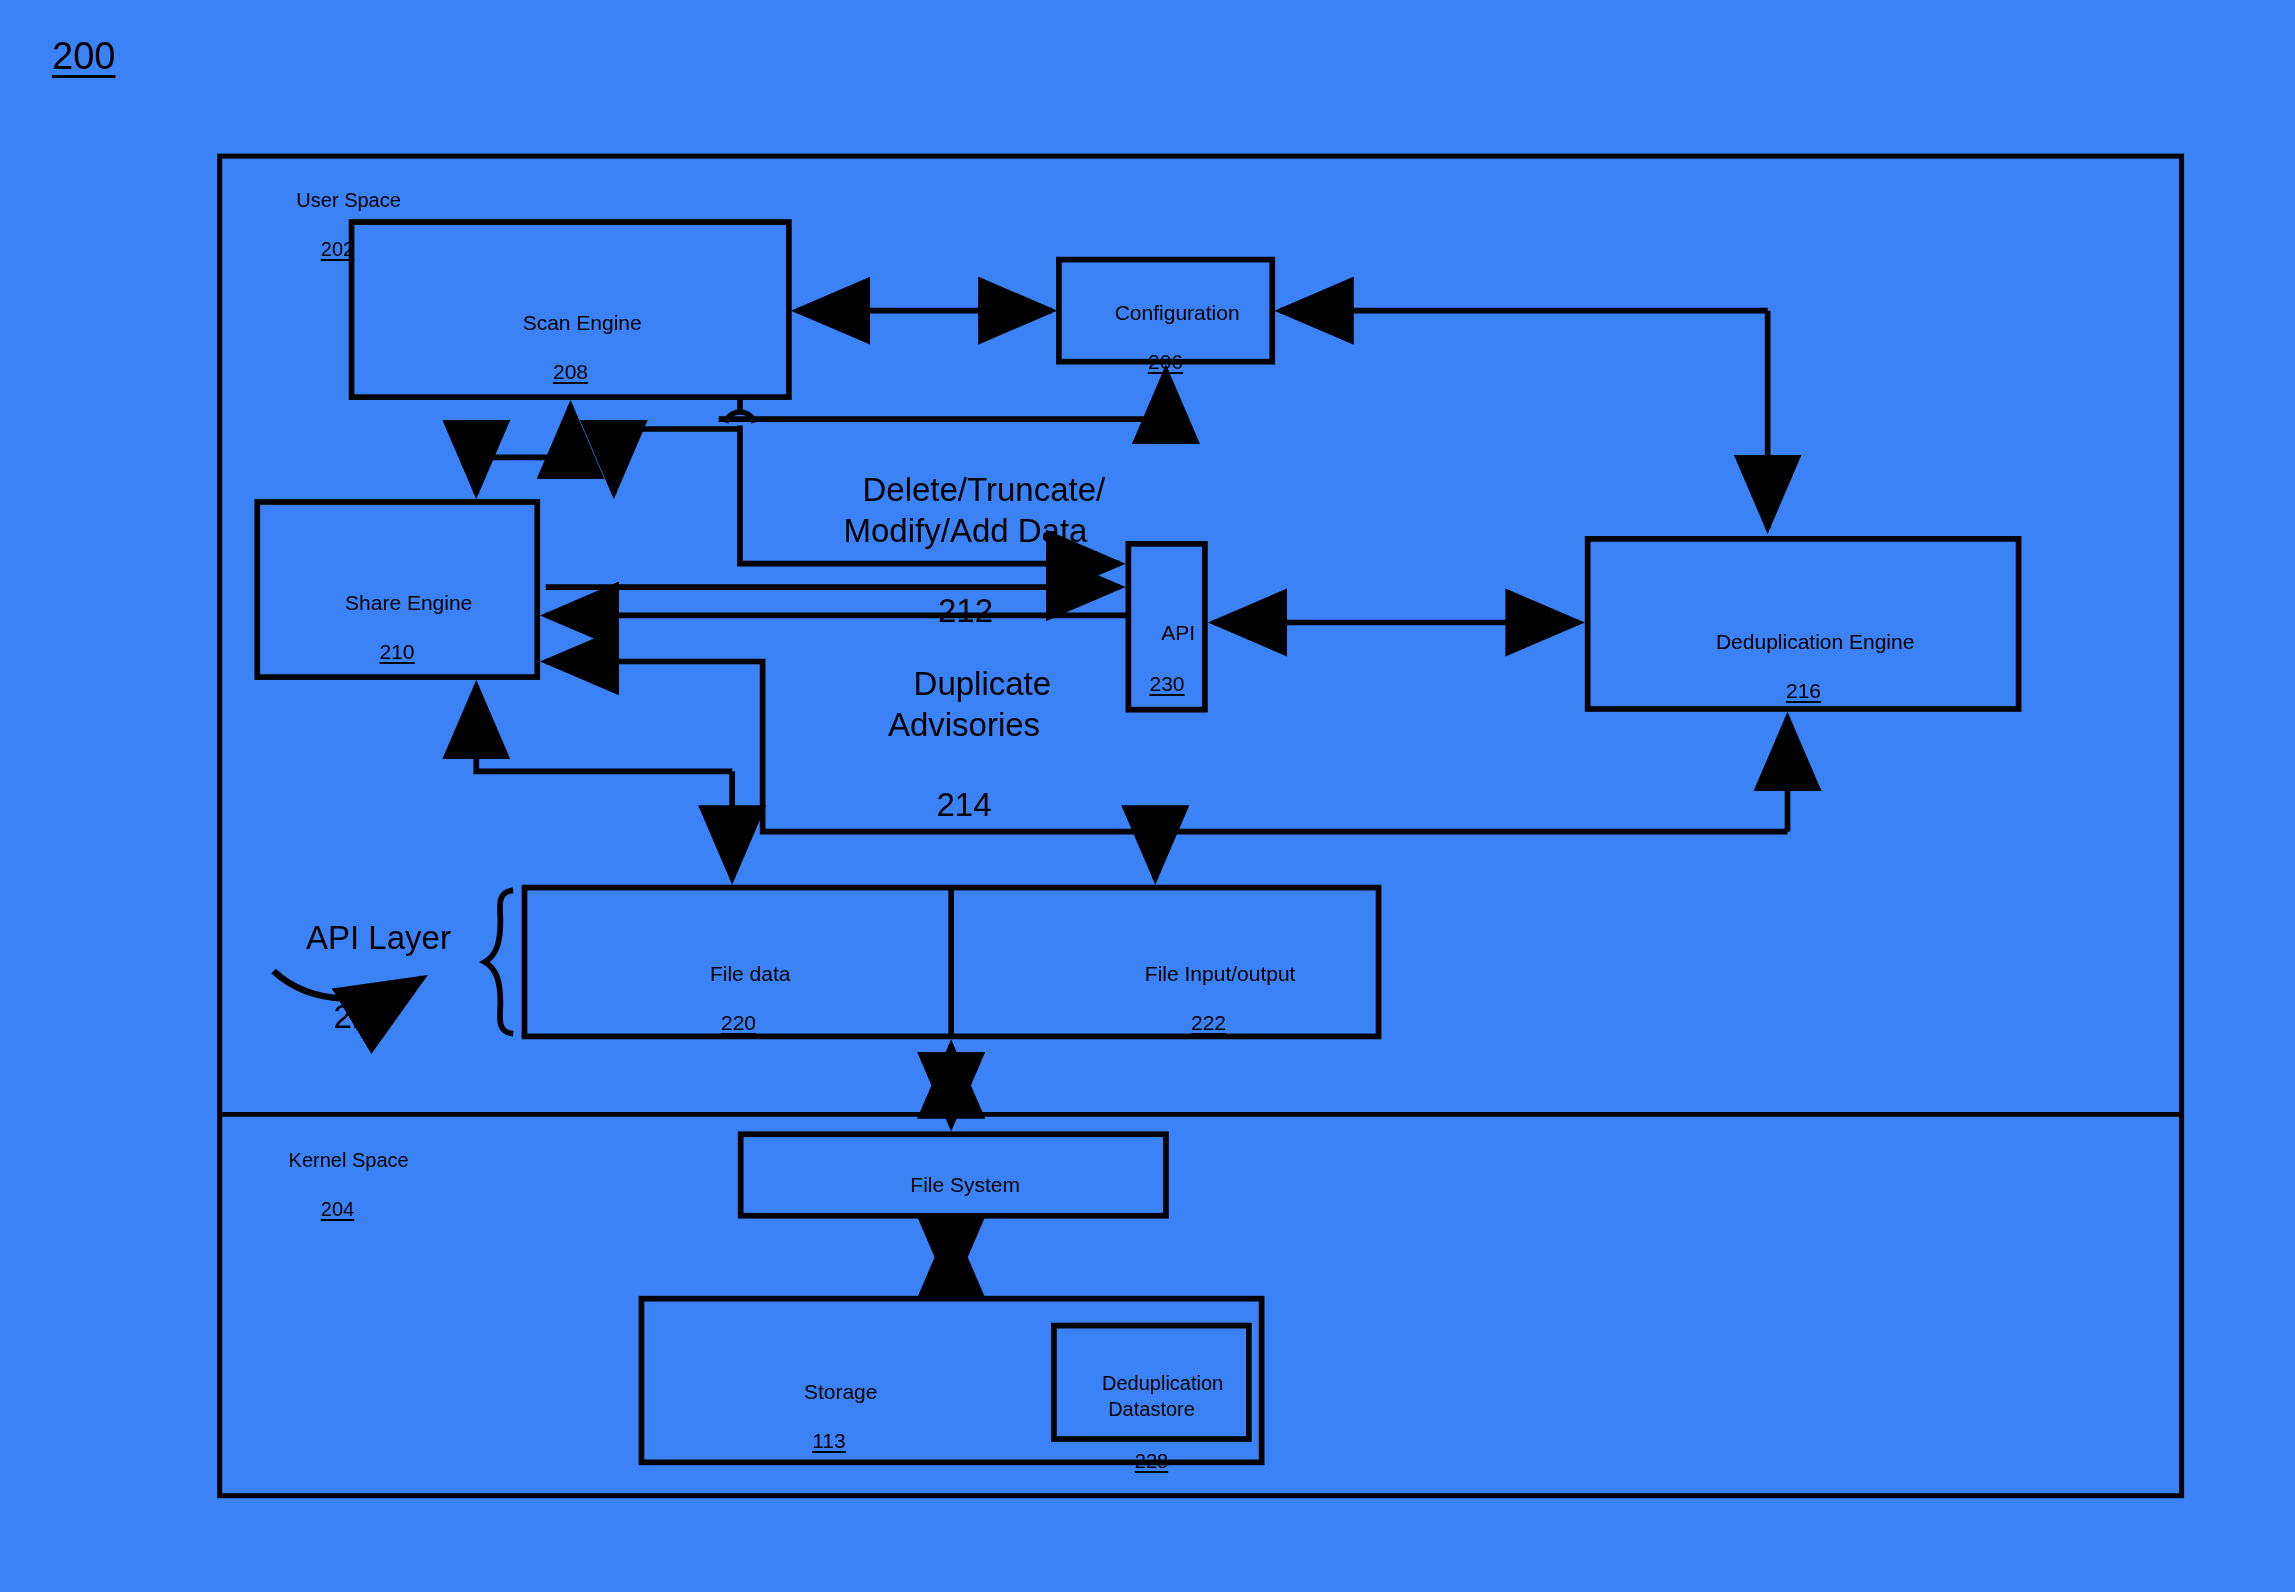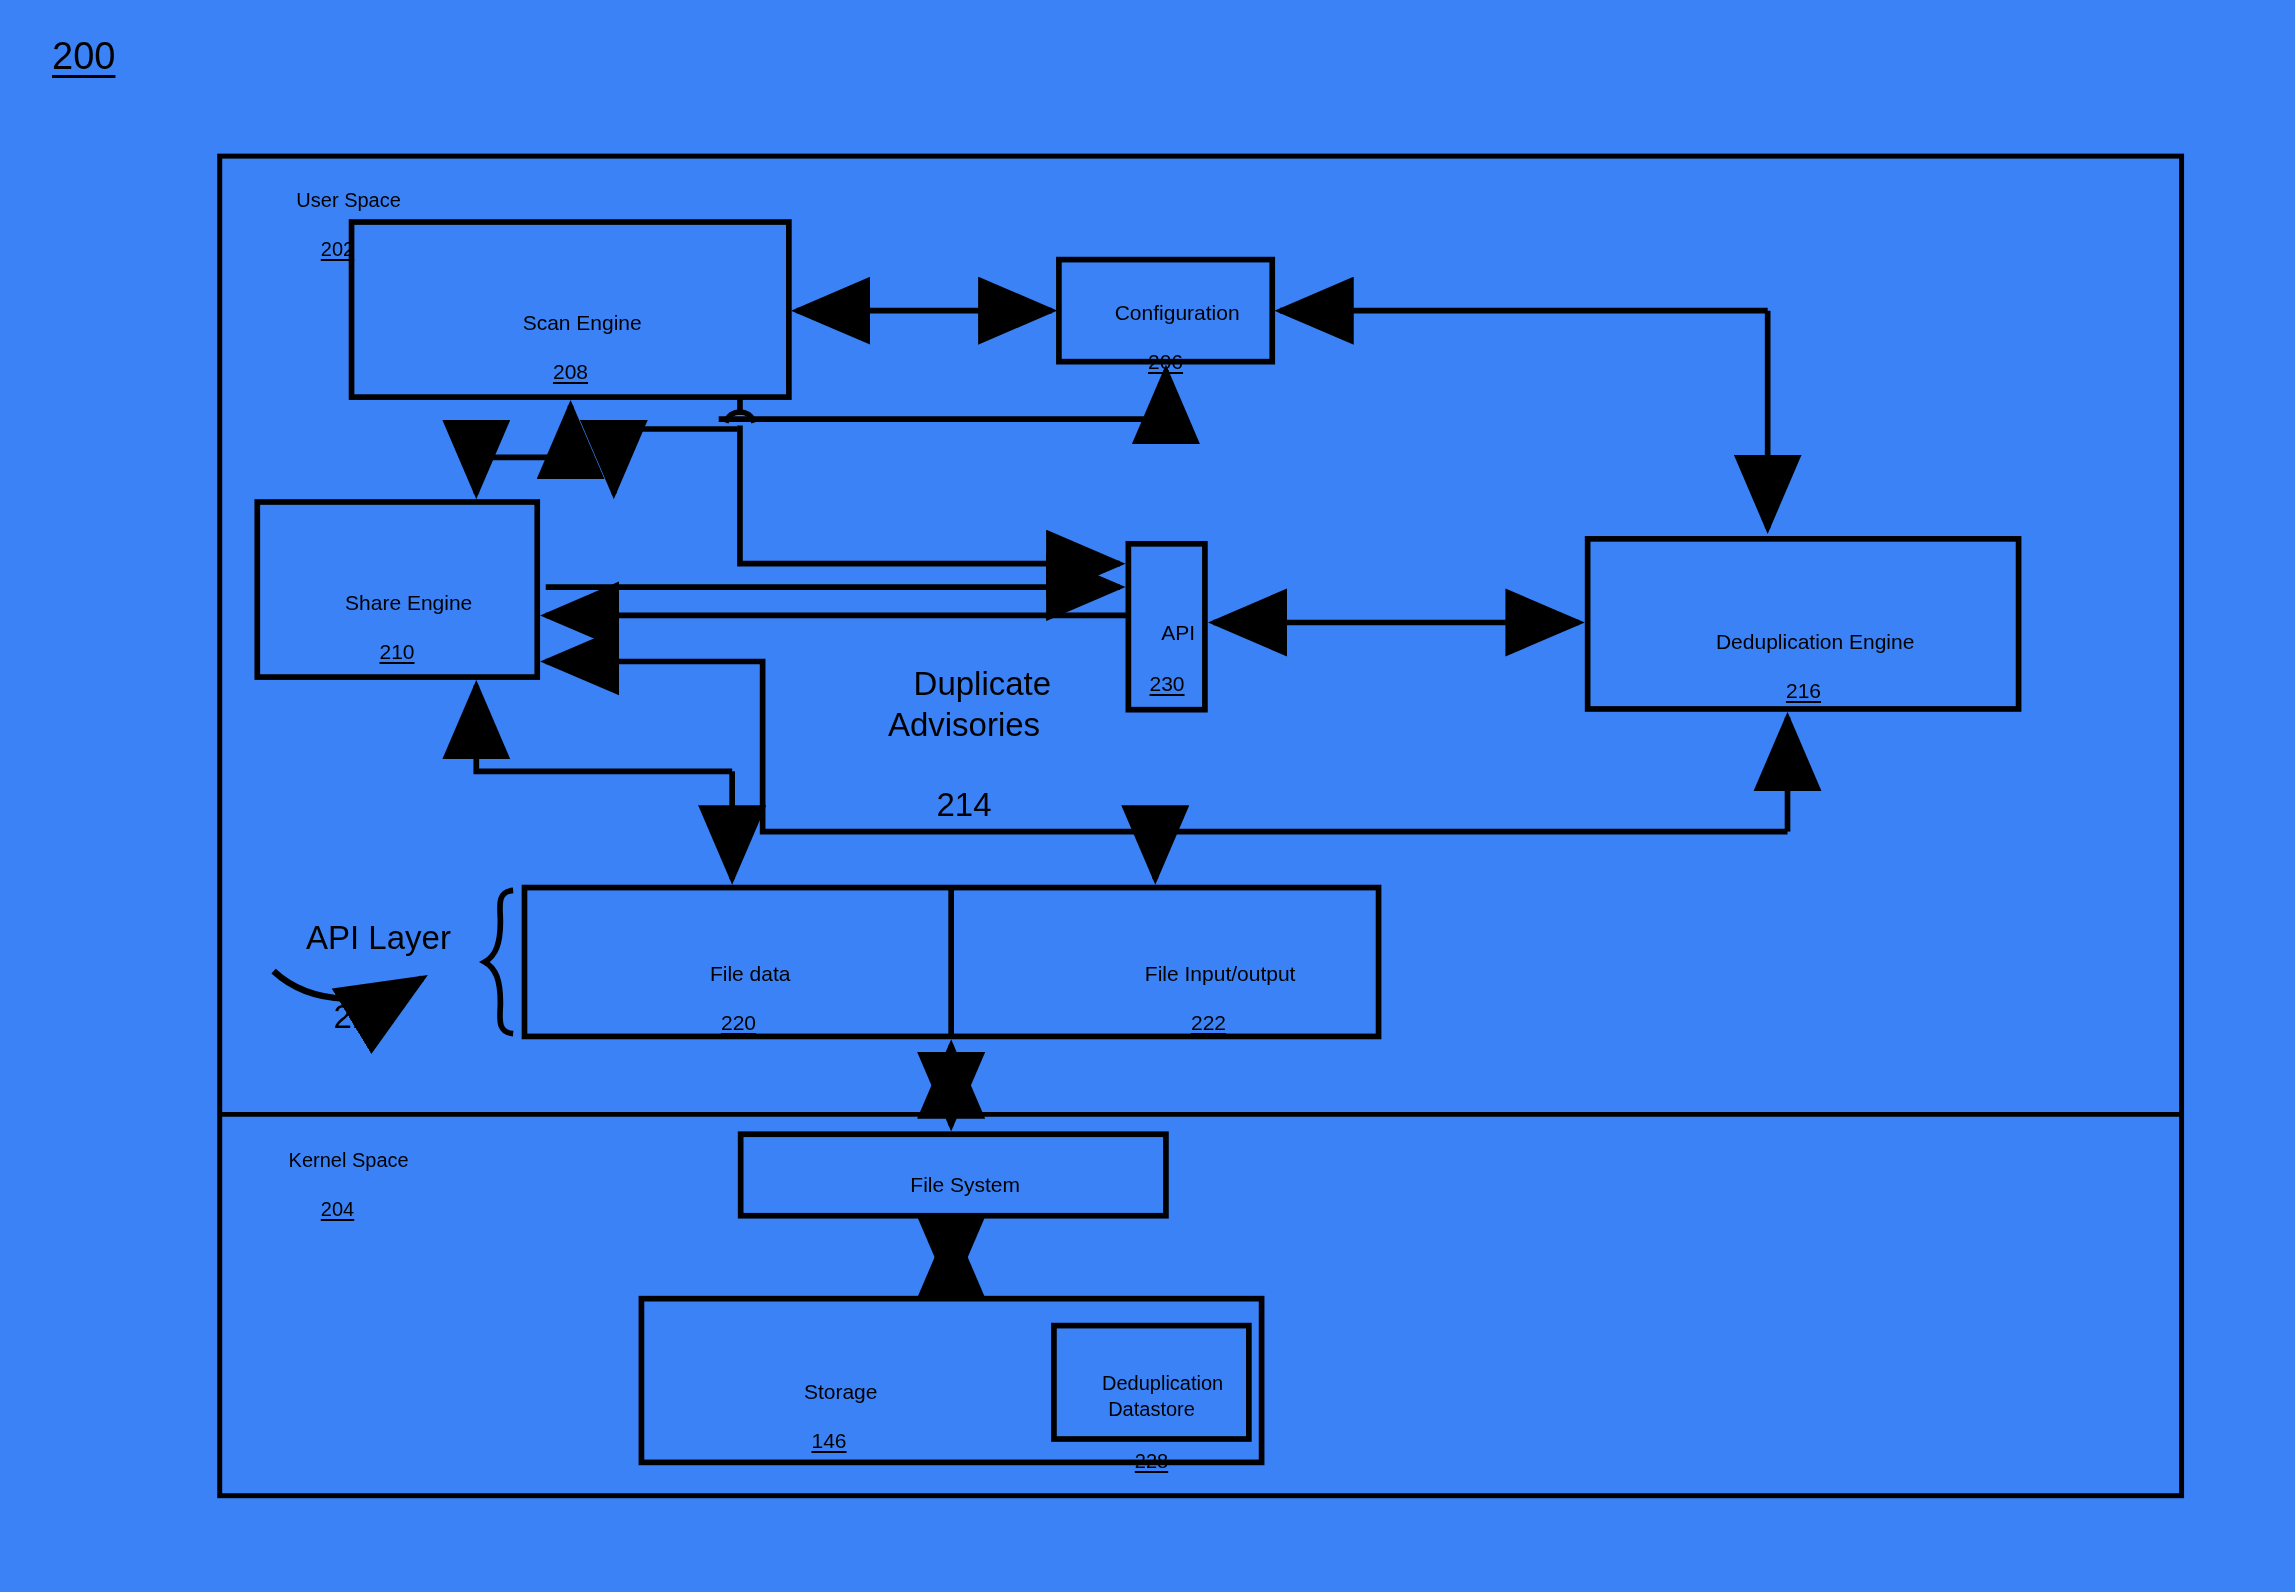--- a/index.html
+++ b/index.html
@@ -203,29 +203,34 @@
     <span class="num">222</span>
   </div>
 
   <div class="lbl box-label" style="left:741px; top:1148px; width:425px;">
     <span>File System</span>
     <span class="num">224</span>
   </div>
 
   <div class="lbl box-label" style="left:737px; top:1355px; width:184px;">
     <span>Storage</span>
-    <span class="num">146</span>
+    <span class="num">113</span>
   </div>
 
   <div class="lbl ds-label" style="left:1054px; top:1344px; width:195px;">
     <span>Deduplication
 Datastore</span>
     <span class="num">228</span>
   </div>
 
+  <div class="lbl flow-label" style="left:781px; top:430px; width:369px;">
+    <span>Delete/Truncate/
+Modify/Add Data</span>
+    <span class="num">212</span>
+  </div>
 
   <div class="lbl flow-label" style="left:822px; top:624px; width:284px;">
     <span>Duplicate
 Advisories</span>
     <span class="num">214</span>
   </div>
 
   <div class="lbl api-layer-label" style="left:262px; top:878px; width:198px;">
     <span>API Layer</span>
     <span class="num">218</span>

